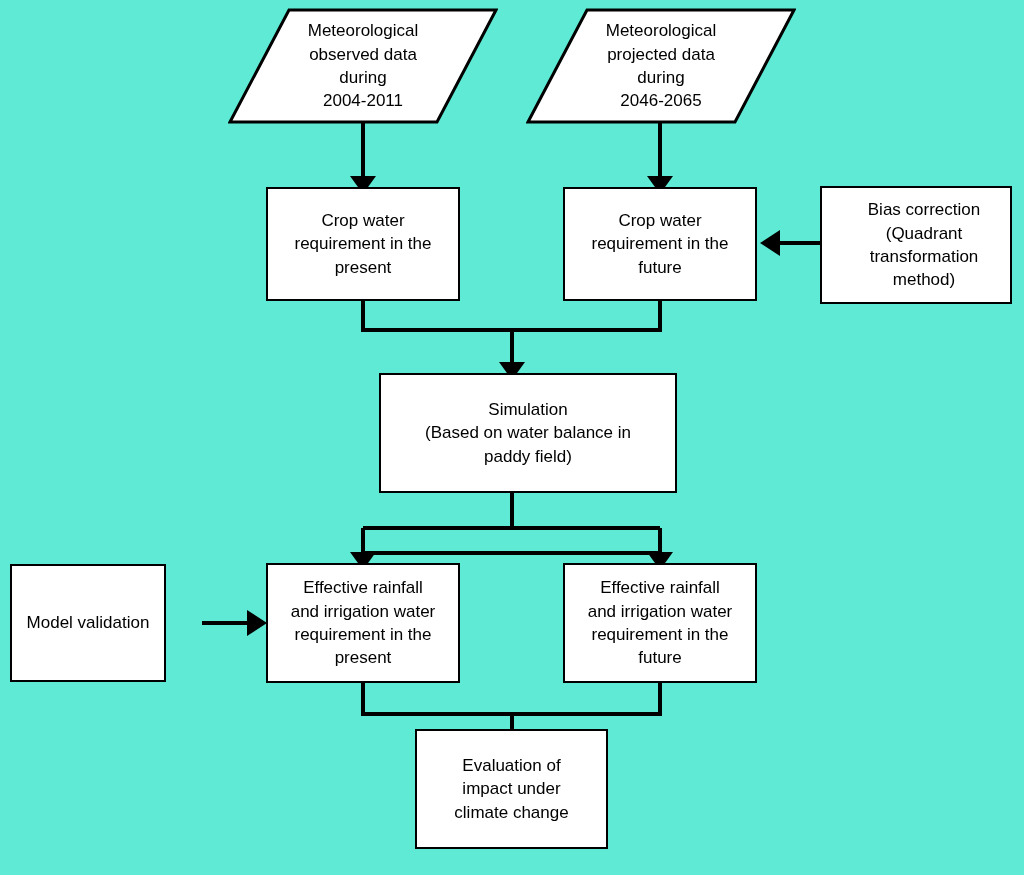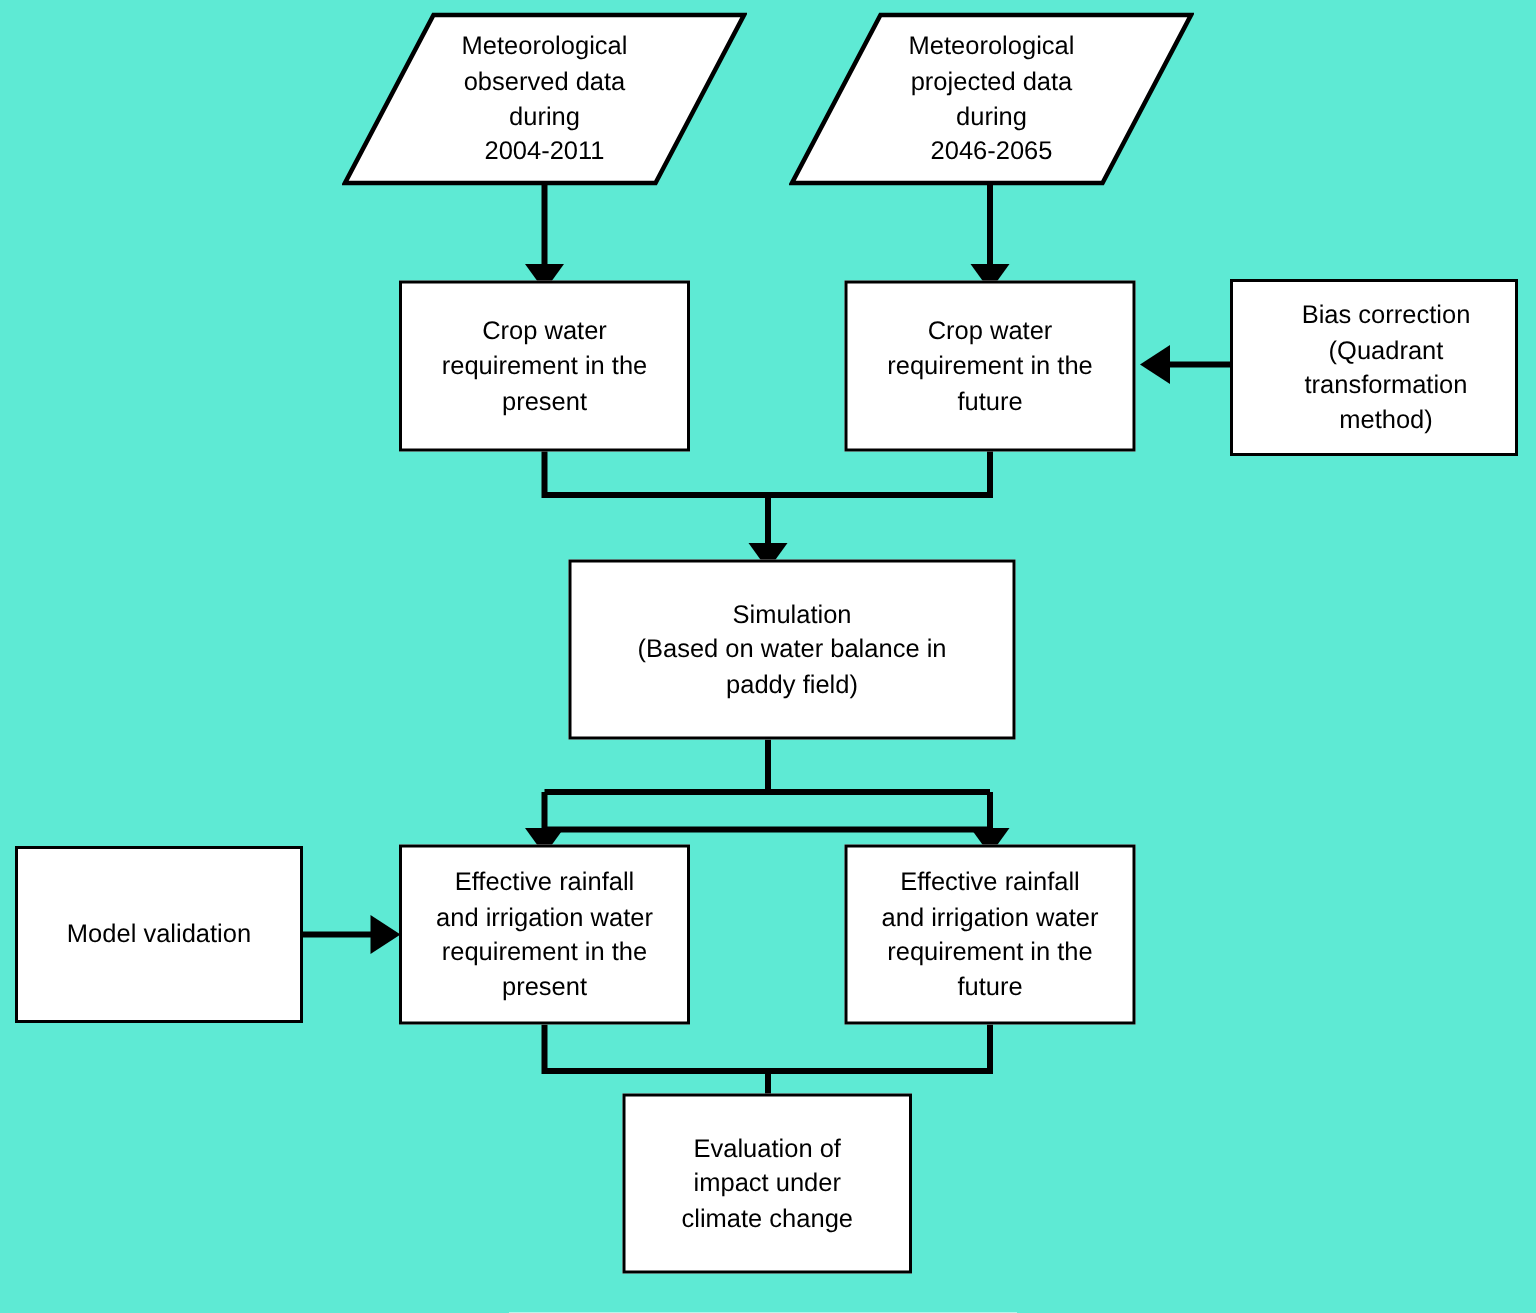--- a/index.html
+++ b/index.html
@@ -155,21 +155,21 @@
 
   <div class="node box" style="left:820px; top:186px; width:192px; height:118px;padding-left:16px;">Bias correction
 (Quadrant
 transformation
 method)</div>
 
   <div class="node box" style="left:363px; top:373px; width:298px; height:120px;margin-left:16px;">Simulation
 (Based on water balance in
 paddy field)</div>
 
-  <div class="node box" style="left:10px; top:564px; width:192px; height:118px;">Model validation</div>
+  <div class="node box" style="left:10px; top:564px; width:156px; height:118px;">Model validation</div>
 
   <div class="node box" style="left:266px; top:563px; width:194px; height:120px;">Effective rainfall
 and irrigation water
 requirement in the
 present</div>
 
   <div class="node box" style="left:563px; top:563px; width:194px; height:120px;">Effective rainfall
 and irrigation water
 requirement in the
 future</div>

